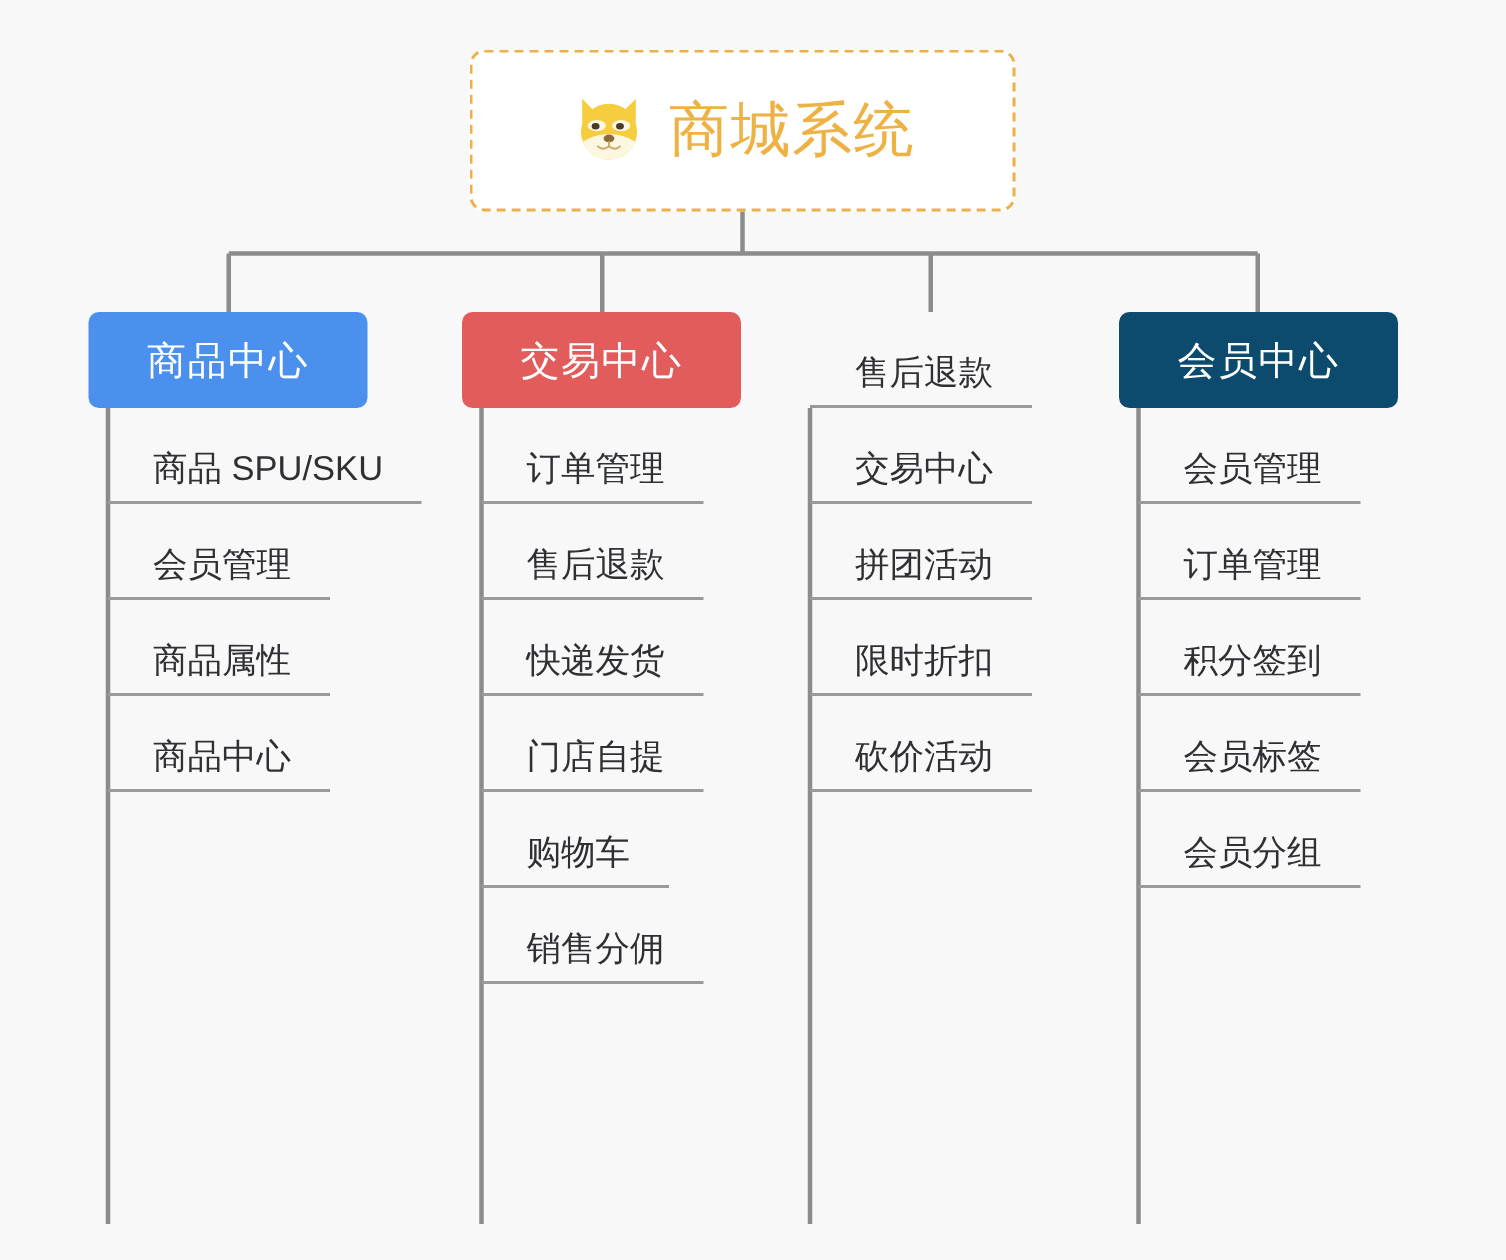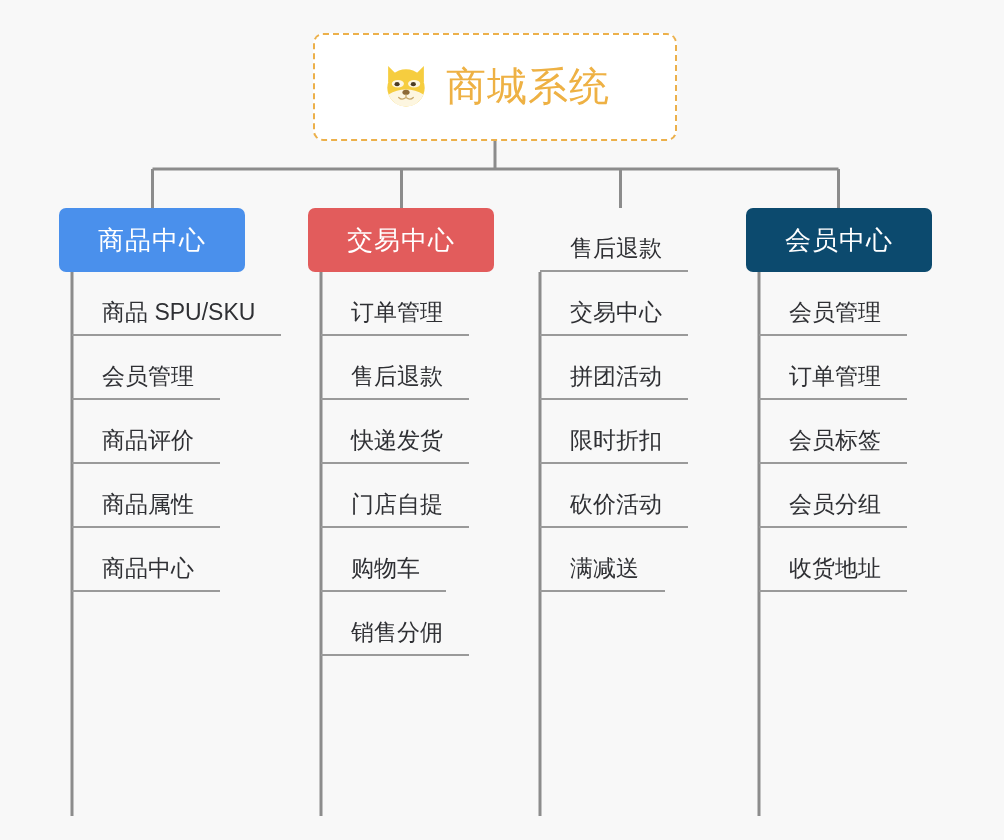--- a/index.html
+++ b/index.html
@@ -161,23 +161,20 @@
       <span>商品中心</span>
     </div>
     <div class="leaves">
       <div class="leaf">
           <span class="leaf-inner">商品 SPU/SKU</span>
         </div>
       <div class="leaf">
           <span class="leaf-inner">会员管理</span>
         </div>
       <div class="leaf">
-          <span class="leaf-inner">商品评价</span>
-        </div>
-      <div class="leaf">
           <span class="leaf-inner">商品属性</span>
         </div>
       <div class="leaf">
           <span class="leaf-inner">商品中心</span>
         </div>
     </div>
   </div>
 
   <div class="column col-1">
     <div class="cat-header" style="background:#e25c5c">
@@ -215,42 +212,39 @@
         </div>
       <div class="leaf">
           <span class="leaf-inner">拼团活动</span>
         </div>
       <div class="leaf">
           <span class="leaf-inner">限时折扣</span>
         </div>
       <div class="leaf">
           <span class="leaf-inner">砍价活动</span>
         </div>
-      <div class="leaf">
-          <span class="leaf-inner">满减送</span>
-        </div>
     </div>
   </div>
 
   <div class="column col-3">
     <div class="cat-header" style="background:#0c4a6e">
       <span>会员中心</span>
     </div>
     <div class="leaves">
       <div class="leaf">
           <span class="leaf-inner">会员管理</span>
         </div>
       <div class="leaf">
           <span class="leaf-inner">订单管理</span>
         </div>
       <div class="leaf">
+          <span class="leaf-inner">积分签到</span>
+        </div>
+      <div class="leaf">
           <span class="leaf-inner">会员标签</span>
         </div>
       <div class="leaf">
           <span class="leaf-inner">会员分组</span>
         </div>
-      <div class="leaf">
-          <span class="leaf-inner">收货地址</span>
-        </div>
     </div>
   </div>
 
 </div>
 
 </body></html>

